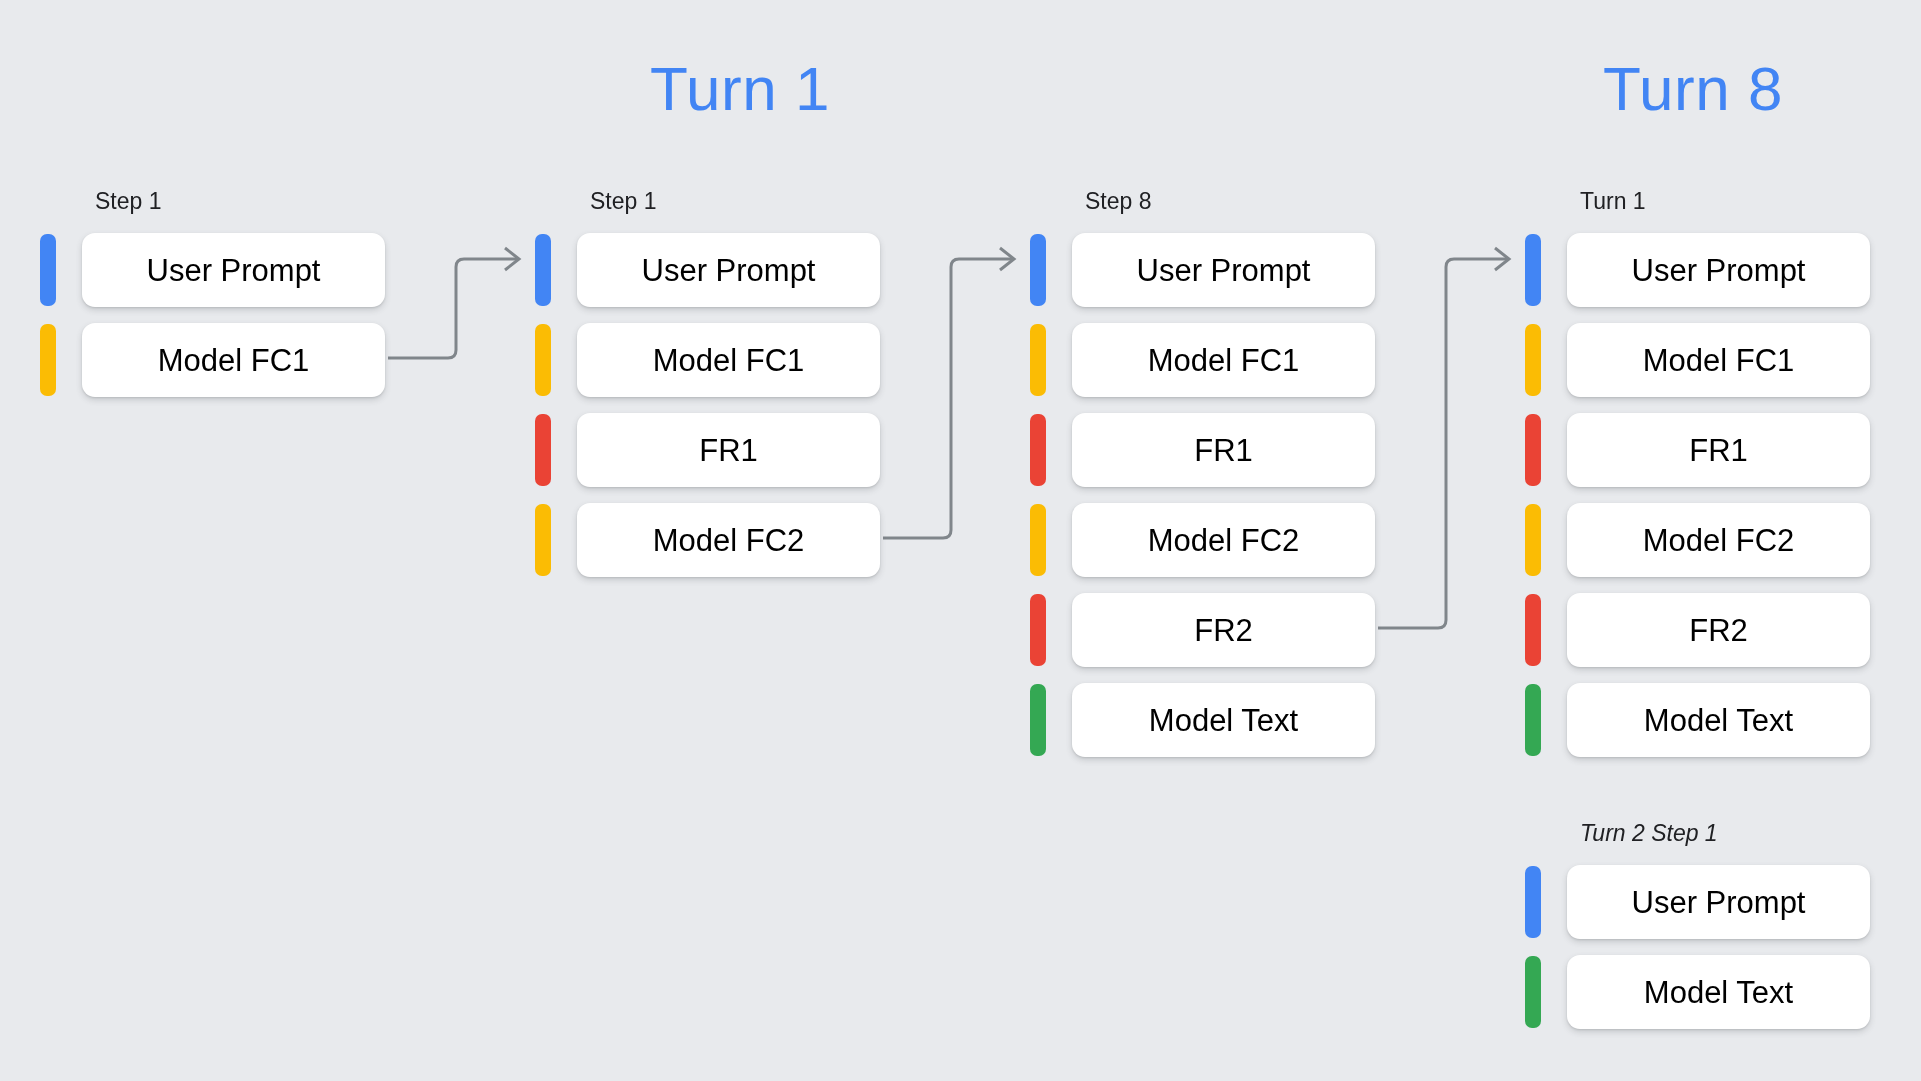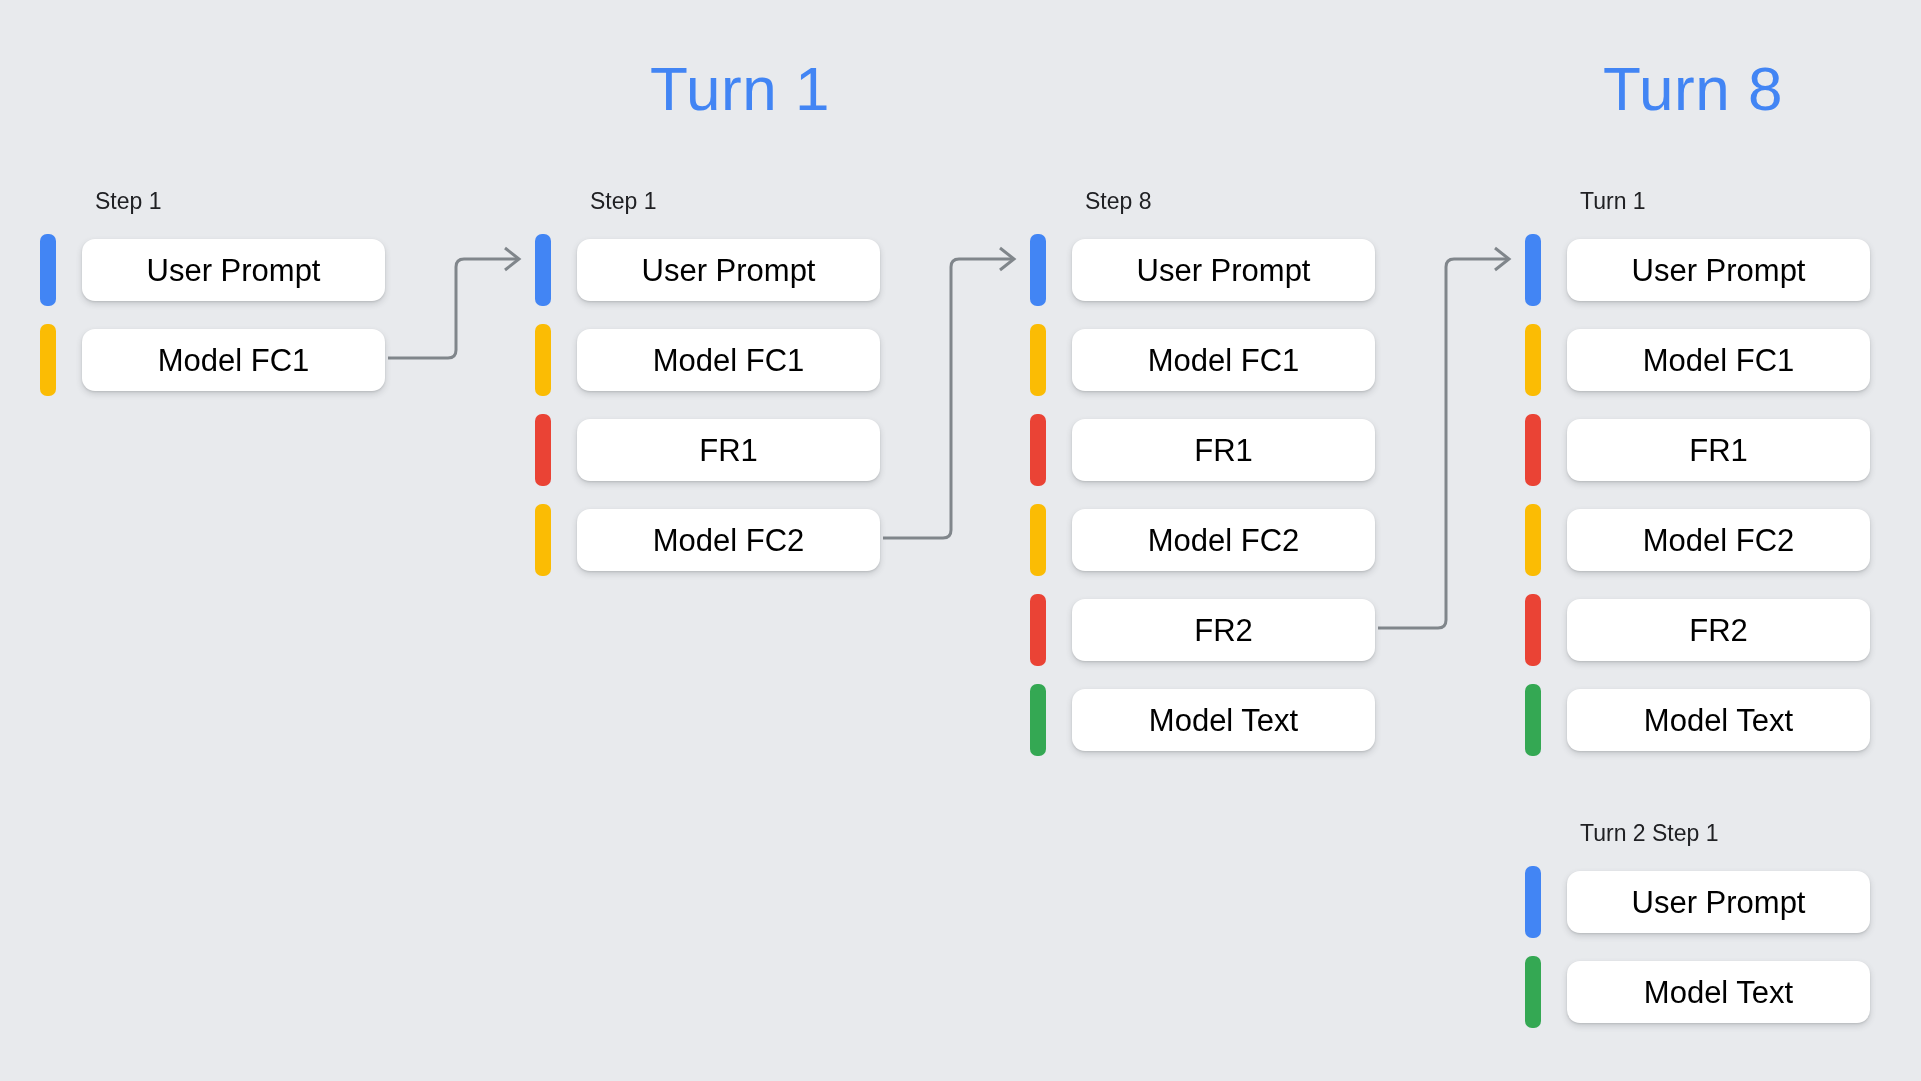--- a/index.html
+++ b/index.html
@@ -64,21 +64,21 @@
   .bar {
     width: 16px;
     height: 72px;
     border-radius: 7px;
     flex: 0 0 16px;
   }
 
   .card {
     margin-left: 26px;
     flex: 1 1 auto;
-    height: 62px;
+    height: 74px;
     background: #FFFFFF;
     border-radius: 13px;
     box-shadow: 0 3px 6px rgba(60,64,67,0.19), 0 1px 2px rgba(60,64,67,0.14);
     display: flex;
     align-items: center;
     justify-content: center;
     box-sizing: border-box;
   }
 
   .card-label {
@@ -272,21 +272,21 @@
       <div class="row">
         <span class="bar" style="background: rgb(52, 168, 83);"></span>
         <div class="card" style="background: rgb(255, 255, 255);">
           <span class="card-label" style="color: rgb(0, 0, 0);">Model Text</span>
         </div>
       </div>
     </div>
   </div>
 
   <div class="column" id="col-turn2step1">
-    <div class="column-label" style="color: rgb(32, 33, 36);">Turn 2 Step 1</div>
+    <div class="column-label" style="color: rgb(32, 33, 36); font-style: italic;">Turn 2 Step 1</div>
     <div class="rows">
       <div class="row">
         <span class="bar" style="background: rgb(66, 133, 244);"></span>
         <div class="card" style="background: rgb(255, 255, 255);">
           <span class="card-label" style="color: rgb(0, 0, 0);">User Prompt</span>
         </div>
       </div>
       <div class="row">
         <span class="bar" style="background: rgb(52, 168, 83);"></span>
         <div class="card" style="background: rgb(255, 255, 255);">

